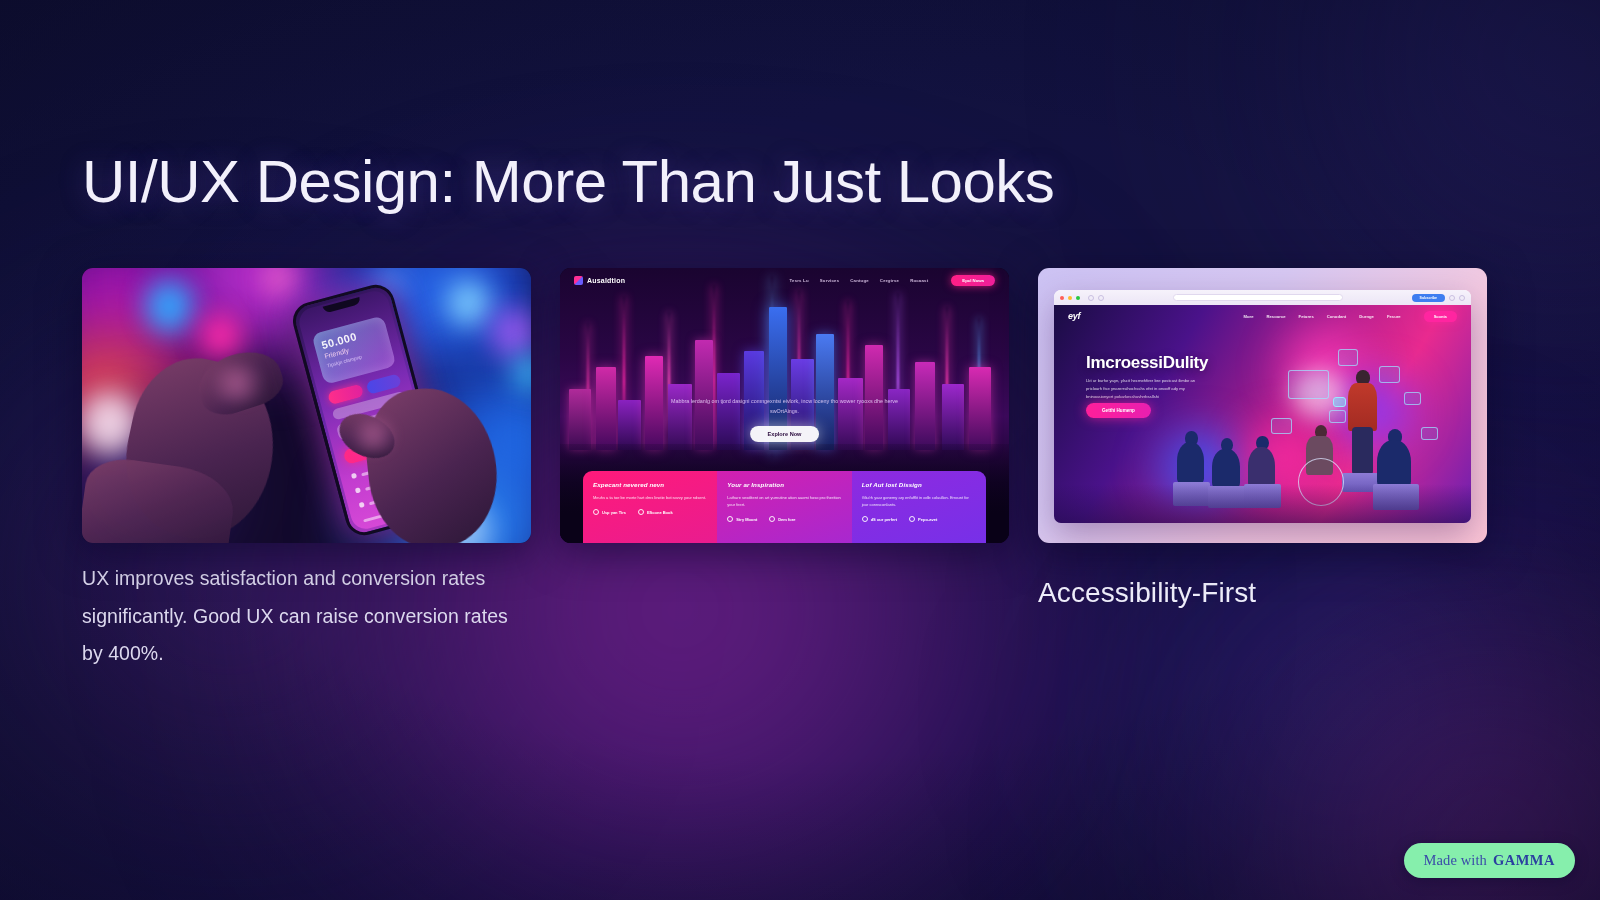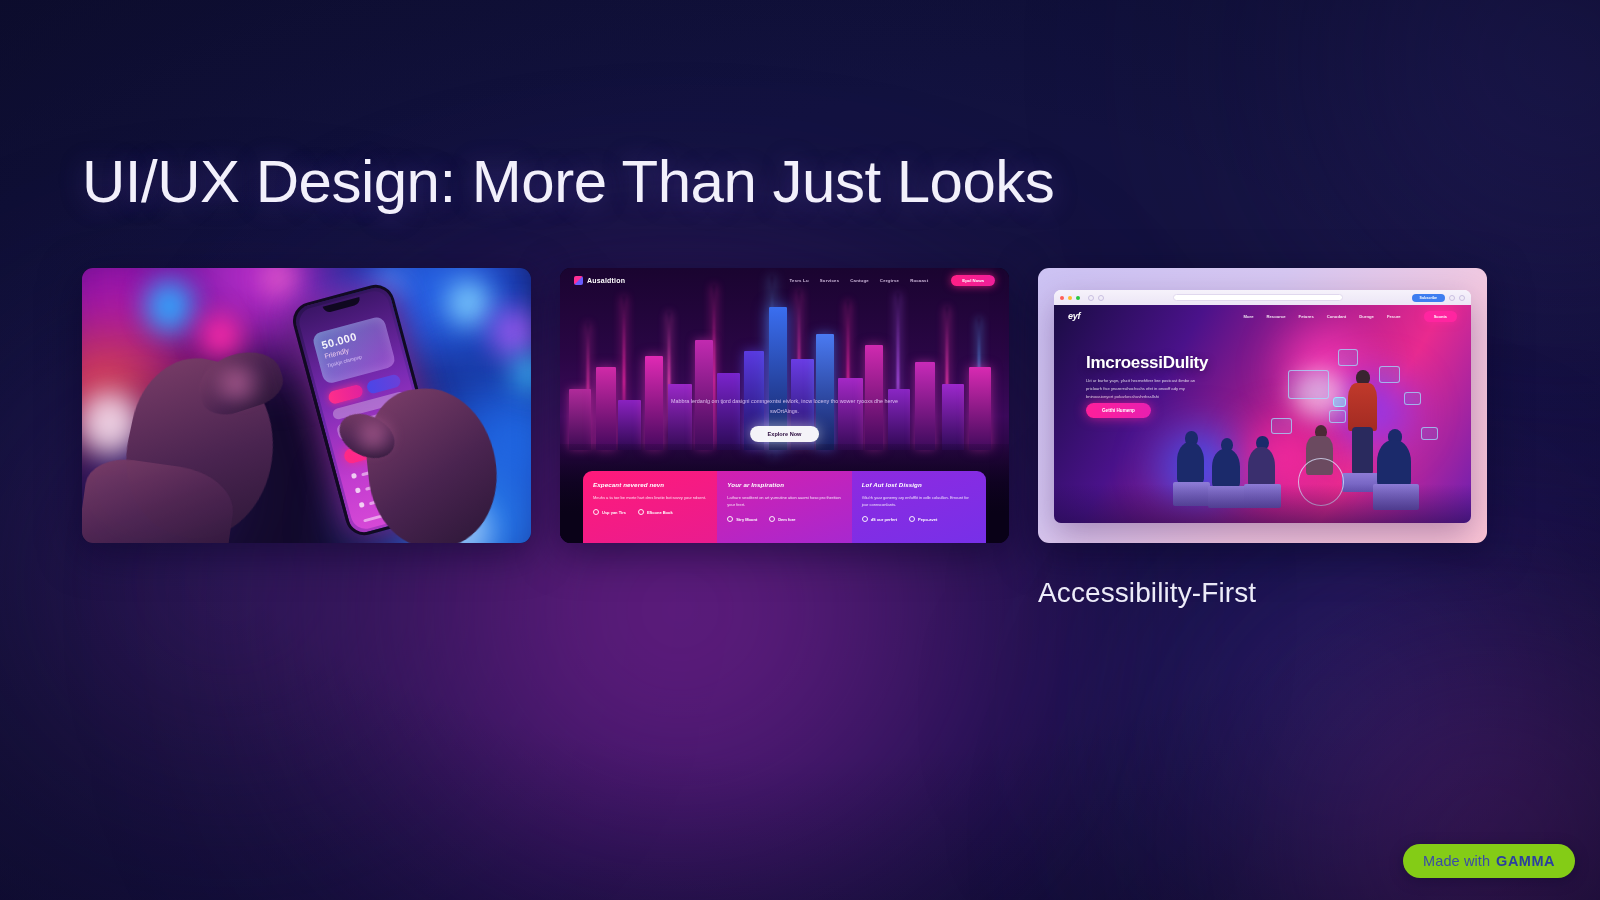--- a/index.html
+++ b/index.html
@@ -174,23 +174,24 @@
   .i3-blob { position:absolute; border-radius:50%; filter:blur(16px); }
   .i3-person { position:absolute; background:#1b2a6b; border-radius:46% 46% 14% 14%; }
   .i3-head { position:absolute; border-radius:50%; background:#1b2a6b; }
   .i3-seat { position:absolute; background:linear-gradient(180deg,#8d7bd6,#6a58b8); border-radius:2px; }
   .i3-node { position:absolute; border-radius:3px; border:1px solid rgba(160,230,255,0.7); background:rgba(80,180,255,0.12); }
   .i3-glow { position:absolute; border-radius:50%; filter:blur(11px); }
 
   
   .gamma-badge {
     position:absolute; right:25px; bottom:22px;
-    background:#84cc16; border-radius:20px;
+    background:#86efac; border-radius:20px;
     padding:9px 20px; display:flex; align-items:center; gap:6px;
     box-shadow:0 3px 14px rgba(10,5,40,0.35);
+    font-family:Liberation Serif, serif;
   }
   .gamma-made { font-size:14.5px; color:#3a4ba8; font-weight:400; letter-spacing:0.1px; }
   .gamma-word { font-size:14.5px; color:#2b3fa0; font-weight:700; letter-spacing:0.5px; }
 </style>
 </head>
 <body>
 
 <div class="bg-root">
   <div class="bg-base"></div>
   <div class="glow glow-topright"></div>
@@ -258,20 +259,21 @@
               <div class="i1-line" style="left:11px;top:246px;width:68px;height:2px;opacity:0.7;"></div>
             </div>
           </div>
 
           <div class="hand" style="left:286px;top:120px;width:128px;height:160px;transform:rotate(-6deg);"></div>
           <div class="hand" style="left:256px;top:148px;width:58px;height:40px;border-radius:50%;transform:rotate(26deg);"></div>
           <div class="hand-hi" style="left:262px;top:150px;width:58px;height:36px;"></div>
           <div class="hand" style="left:0px;top:196px;width:150px;height:100px;border-radius:30% 40% 0 0;transform:rotate(8deg);opacity:0.95;"></div>
         </div>
       </div>
+      <div class="card-body">UX improves satisfaction and conversion rates significantly. Good UX can raise conversion rates by 400%.</div>
     </div>
 
     <div class="card">
       <div class="card-media">
         <div class="img2">
           <div class="i2-sky"></div>
 
           <div class="i2-nav">
             <div class="i2-logo">
               <div class="i2-logo-sq"></div>

